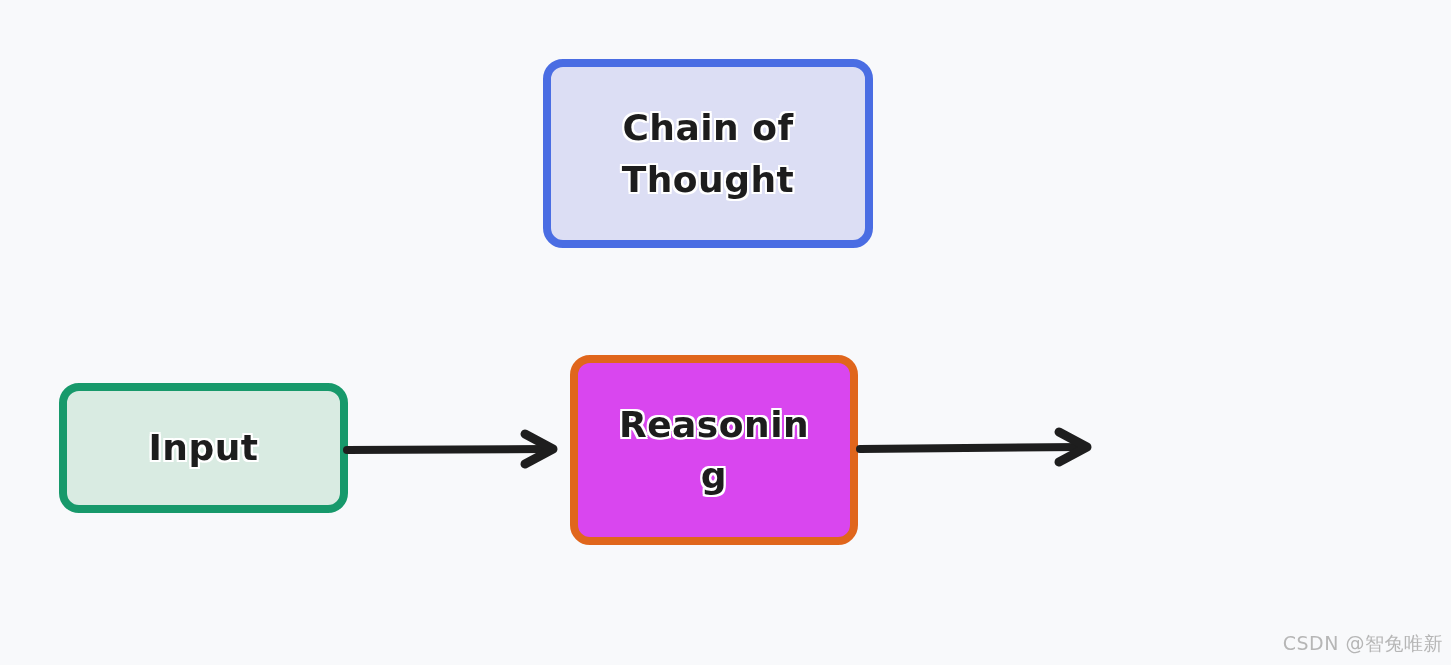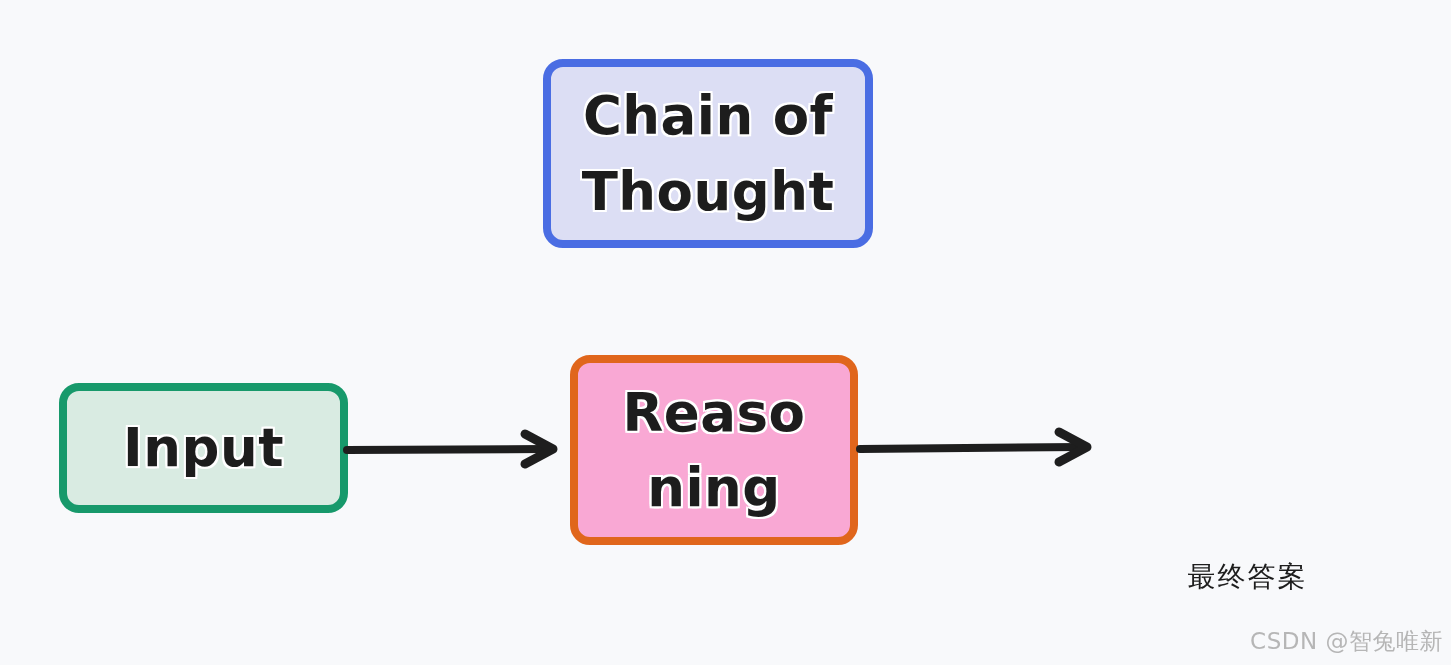--- a/index.html
+++ b/index.html
@@ -17,21 +17,21 @@
     position: absolute;
     box-sizing: border-box;
     border-radius: 20px;
     display: flex;
     align-items: center;
     justify-content: center;
   }
 
   .node-label {
     font-weight: bold;
-    font-size: 53px;
+    font-size: 36px;
     color: #1d1d1d;
     text-align: center;
     line-height: 1.42;
     letter-spacing: 0.5px;
     text-shadow:
       2px 2px 0 #ffffff, -2px -2px 0 #ffffff,
       2px -2px 0 #ffffff, -2px 2px 0 #ffffff,
       2px 0 0 #ffffff, -2px 0 0 #ffffff,
       0 2px 0 #ffffff, 0 -2px 0 #ffffff;
   }
@@ -51,21 +51,21 @@
     width: 289px; height: 130px;
     border: 8px solid #17996b;
     background: #d9ebe2;
   }
 
   
   .reasoning-box {
     left: 570px; top: 355px;
     width: 288px; height: 190px;
     border: 8px solid #e0661c;
-    background: #f9a8d4;
+    background: #d946ef;
   }
   .reasoning-box .node-label {
     width: 214px;
     word-break: break-all;
   }
 
   
   .output-box {
     left: 1103px; top: 380px;
     width: 289px; height: 131px;
@@ -90,21 +90,21 @@
     left: 0; top: 0;
     width: 1451px;
     height: 665px;
     pointer-events: none;
   }
 
   .watermark {
     position: absolute;
     right: 8px;
     bottom: 8px;
-    font-size: 23px;
+    font-size: 19px;
     color: #b6b6b6;
     letter-spacing: 0.5px;
   }
 </style>
 </head>
 <body>
 
 <div class="canvas">
 
   <div class="node title-box">
@@ -115,21 +115,20 @@
     <div class="node-label">Input</div>
   </div>
 
   <div class="node reasoning-box">
     <div class="node-label">Reasoning</div>
   </div>
 
 
 
 
-  <div class="caption caption-output">最终答案</div>
 
   <svg class="arrows-svg" viewBox="0 0 1451 665" xmlns="http://www.w3.org/2000/svg">
 
     <g stroke="#1e1e1e" fill="none" stroke-linecap="round" stroke-linejoin="round">
       <path d="M347 450 L546 449" stroke-width="8"></path>
       <path d="M525 434 L553 449 L525 464" stroke-width="9"></path>
     </g>
 
     <g stroke="#1e1e1e" fill="none" stroke-linecap="round" stroke-linejoin="round">
       <path d="M860 449 L1080 447" stroke-width="8"></path>

